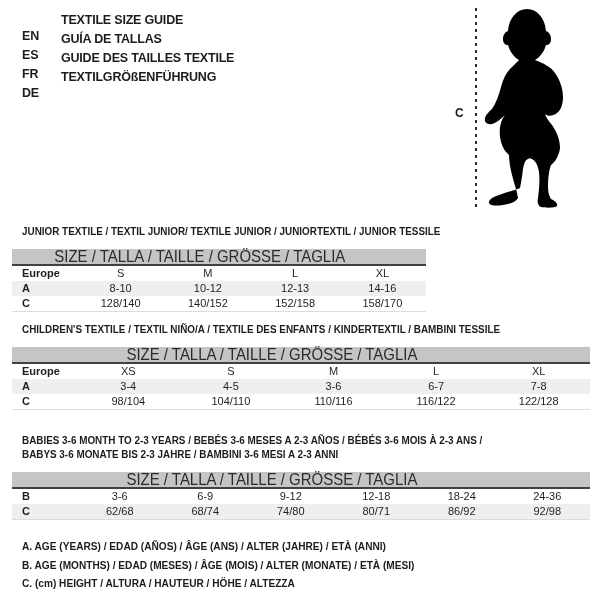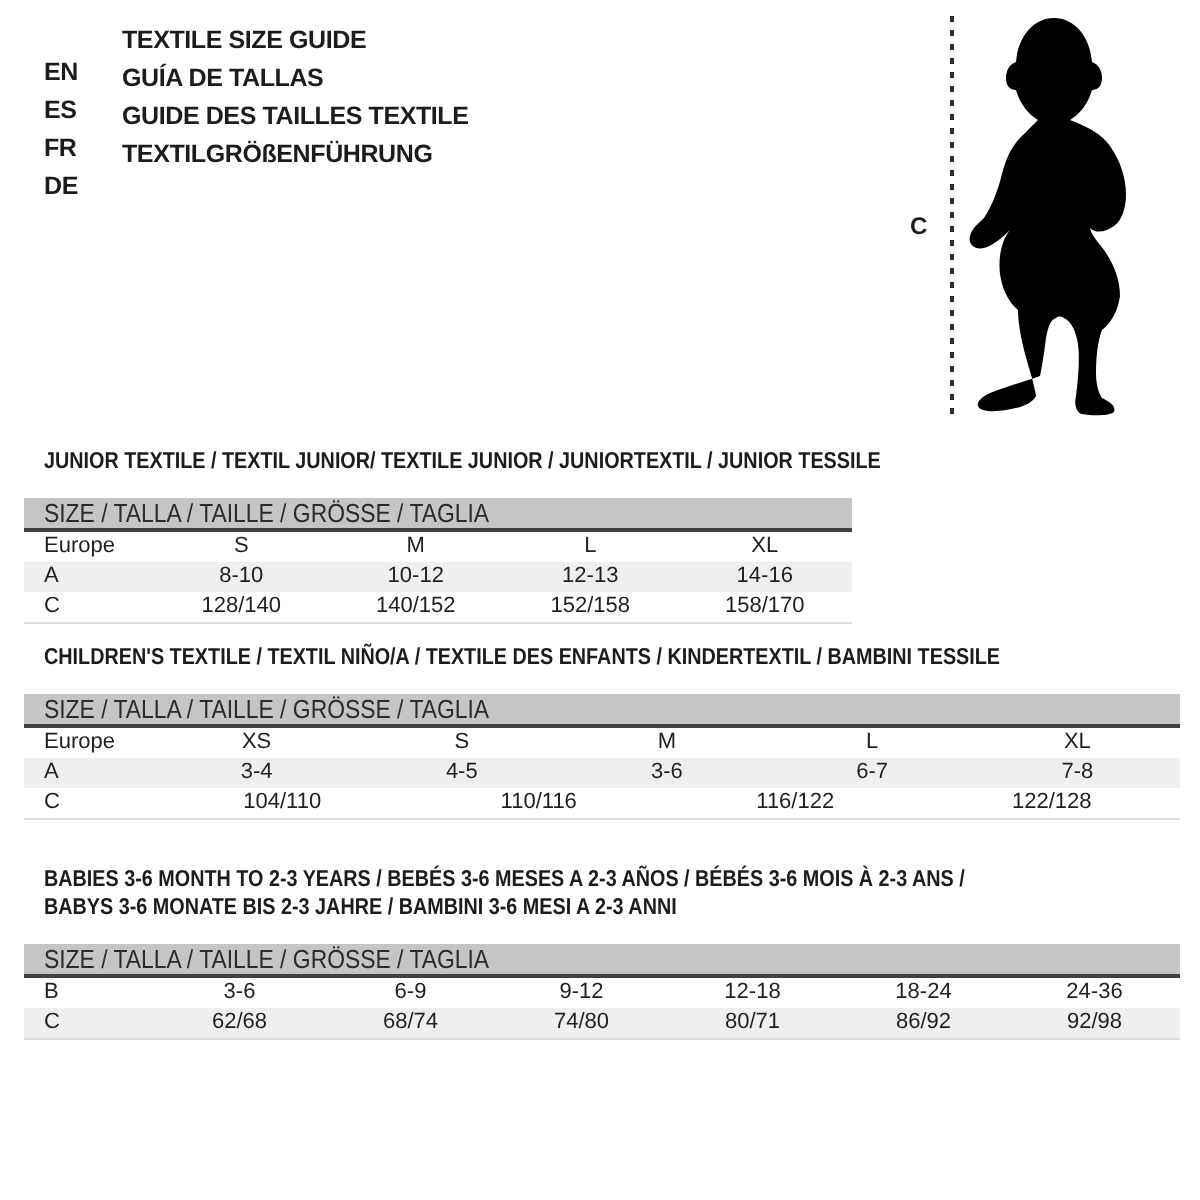--- a/index.html
+++ b/index.html
@@ -28,28 +28,28 @@
 
   
   .tbl { position: absolute; left: 12px; }
   .tbl-t1 { top: 224px; width: 414px; }
   .tbl-t2 { top: 322px; width: 578px; }
   .tbl-t3 { top: 433px; width: 578px; }
   .tbl-title { margin-left: 10px; margin-bottom: 11px; font-weight: bold; font-size: 11.5px; }
   .tbl-title .tline { line-height: 14px; white-space: nowrap; transform: scaleX(0.86); transform-origin: 0 50%; }
   .band {
     height: 15px; line-height: 15px; background: #c5c5c5; color: #2b2b2b;
-    font-size: 13px; padding-left: 10px; box-sizing: border-box;
+    font-size: 17px; padding-left: 10px; box-sizing: border-box; text-align: center;
   }
   .band .bline { white-space: nowrap; transform: scaleX(0.88); transform-origin: 0 50%; }
   .tbody { border-top: 2px solid #414141; border-bottom: 1px solid #dcdcdc; }
   .trow { display: flex; height: 15px; line-height: 15px; font-size: 11px; background: #ffffff; }
   .trow.shaded { background: #efefef; }
   .cell { flex: 1 1 0; text-align: center; color: #1f1f1f; }
-  .cell.label { flex: 0 0 65px; text-align: left; padding-left: 10px; box-sizing: border-box; }
+  .cell.label { flex: 0 0 65px; text-align: left; padding-left: 10px; box-sizing: border-box; font-weight: bold; }
 
   
   .footnotes { position: absolute; left: 22px; top: 537px; font-weight: bold; font-size: 11.5px; }
   .footnotes .fline { line-height: 18.5px; white-space: nowrap; transform: scaleX(0.88); transform-origin: 0 50%; }
 </style>
 </head>
 <body>
 
 <div class="canvas">
 
@@ -168,20 +168,21 @@
         <div class="trow shaded">
           <div class="cell label">A</div>
           <div class="cell">3-4</div>
           <div class="cell">4-5</div>
           <div class="cell">3-6</div>
           <div class="cell">6-7</div>
           <div class="cell">7-8</div>
         </div>
         <div class="trow">
           <div class="cell label">C</div>
+          <div class="cell">98/104</div>
           <div class="cell">104/110</div>
           <div class="cell">110/116</div>
           <div class="cell">116/122</div>
           <div class="cell">122/128</div>
         </div>
       </div>
   </section>
 
   <section class="tbl tbl-t3">
     <div class="tbl-title">
@@ -206,14 +207,19 @@
           <div class="cell">62/68</div>
           <div class="cell">68/74</div>
           <div class="cell">74/80</div>
           <div class="cell">80/71</div>
           <div class="cell">86/92</div>
           <div class="cell">92/98</div>
         </div>
       </div>
   </section>
 
+  <div class="footnotes">
+    <div class="fline">A. AGE (YEARS) / EDAD (AÑOS) / ÂGE (ANS) / ALTER (JAHRE) / ETÀ (ANNI)</div>
+    <div class="fline">B. AGE (MONTHS) / EDAD (MESES) / ÂGE (MOIS) / ALTER (MONATE) / ETÀ (MESI)</div>
+    <div class="fline">C. (cm) HEIGHT / ALTURA / HAUTEUR / HÖHE / ALTEZZA</div>
+  </div>
 
 </div>
 
 </body></html>

